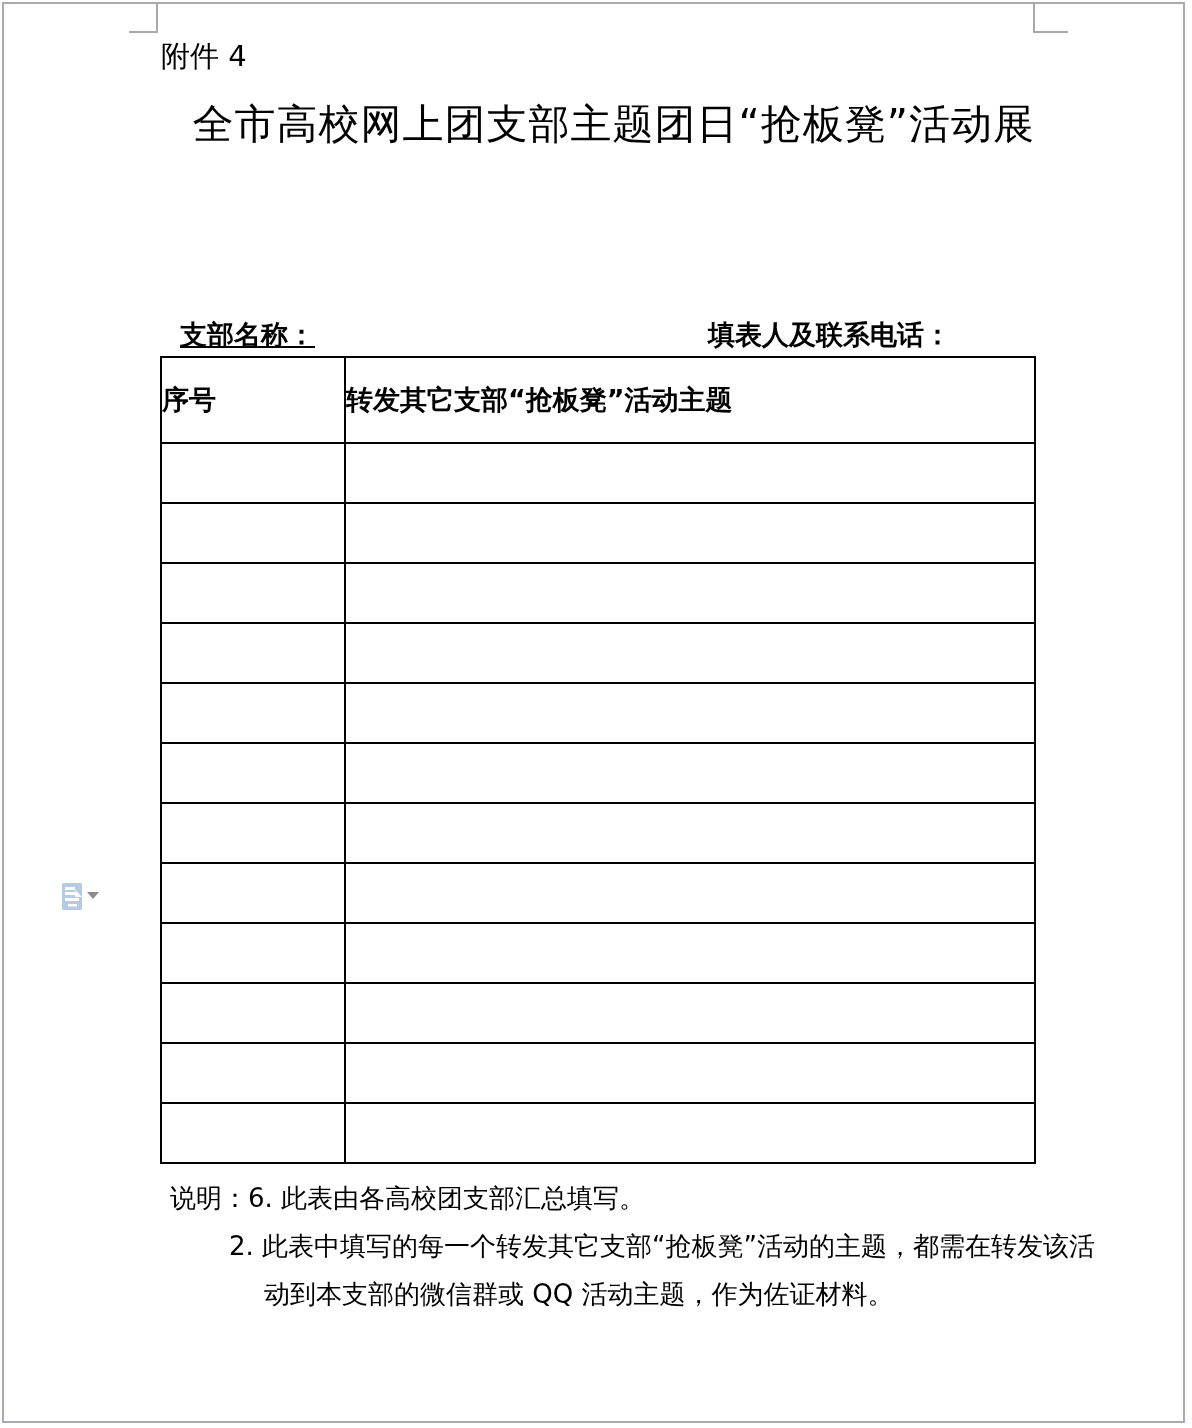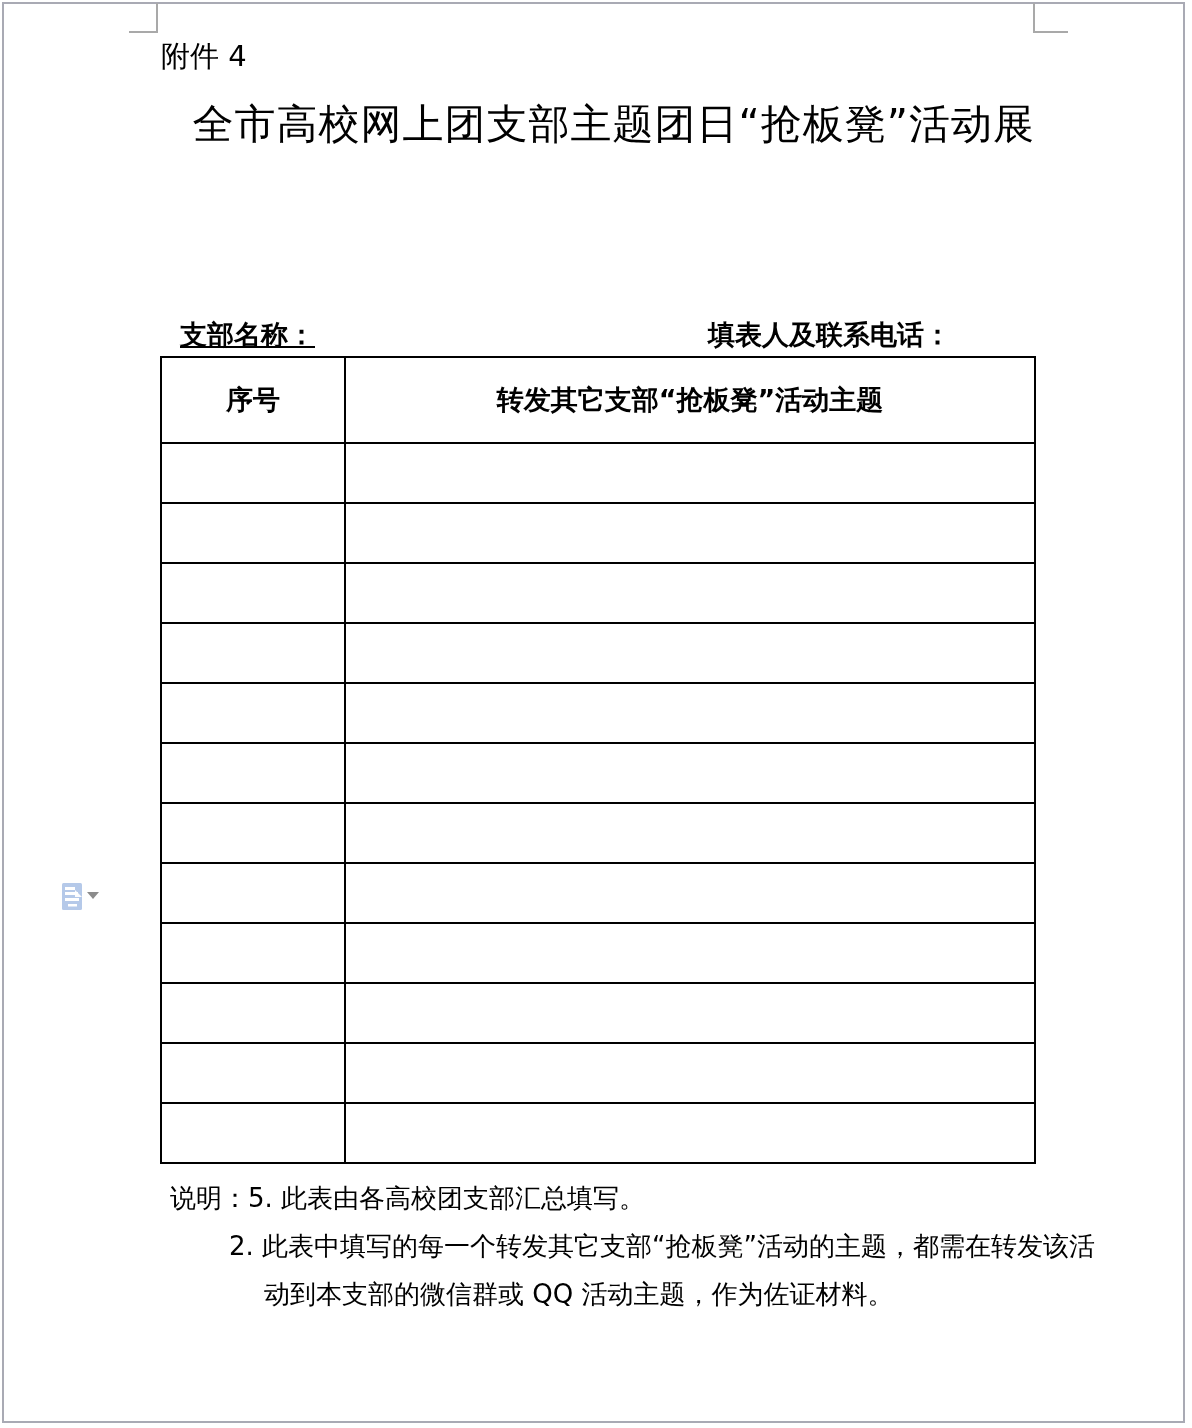--- a/index.html
+++ b/index.html
@@ -39,21 +39,21 @@
   .field-contact{left:662px;margin-left:46px;}
   .table-wrap{position:absolute;left:160px;top:356px;width:876px;}
   table.summary{
     border-collapse:collapse;width:100%;table-layout:fixed;
   }
   table.summary th, table.summary td{
     border:2px solid var(--table_border);padding:0;
   }
   table.summary thead tr{height:86px;}
   table.summary th{
-    font-size:27px;font-weight:bold;text-align:center;vertical-align:middle;
+    font-size:27px;font-weight:bold;text-align:left;vertical-align:middle;
   }
   table.summary tbody tr{height:60px;}
   table.summary td{background:#fff;}
   .note{position:absolute;font-size:26px;line-height:32px;font-weight:500;}
   .note-1{left:170px;top:1182px;}
   .note-2{left:229px;top:1230px;}
   .note-3{left:264px;top:1278px;}
   .margin-icon{position:absolute;left:61px;top:882px;width:24px;height:30px;cursor:pointer;}
   .margin-arrow{
     position:absolute;left:87px;top:892px;width:0;height:0;cursor:pointer;
@@ -146,15 +146,15 @@
 <svg class="margin-icon" viewBox="0 0 24 30" xmlns="http://www.w3.org/2000/svg">
   <rect x="1" y="1" width="20" height="27" rx="1.5" fill="#b5c9e9"></rect>
   <rect x="4" y="5" width="10" height="3" fill="#ffffff"></rect>
   <rect x="4" y="10" width="13" height="3" fill="#ffffff"></rect>
   <polygon points="14,8 21,15 14,15" fill="#ffffff" opacity="0.95"></polygon>
   <rect x="4" y="16" width="14" height="3" fill="#ffffff"></rect>
   <rect x="7" y="22" width="9" height="2.5" fill="#ffffff"></rect>
 </svg>
 <div class="margin-arrow"></div>
 
-<div class="note note-1">说明：5. 此表由各高校团支部汇总填写。</div>
+<div class="note note-1">说明：6. 此表由各高校团支部汇总填写。</div>
 <div class="note note-2">2. 此表中填写的每一个转发其它支部“抢板凳”活动的主题，都需在转发该活</div>
 <div class="note note-3">动到本支部的微信群或 QQ 活动主题，作为佐证材料。</div>
 
 </body></html>

